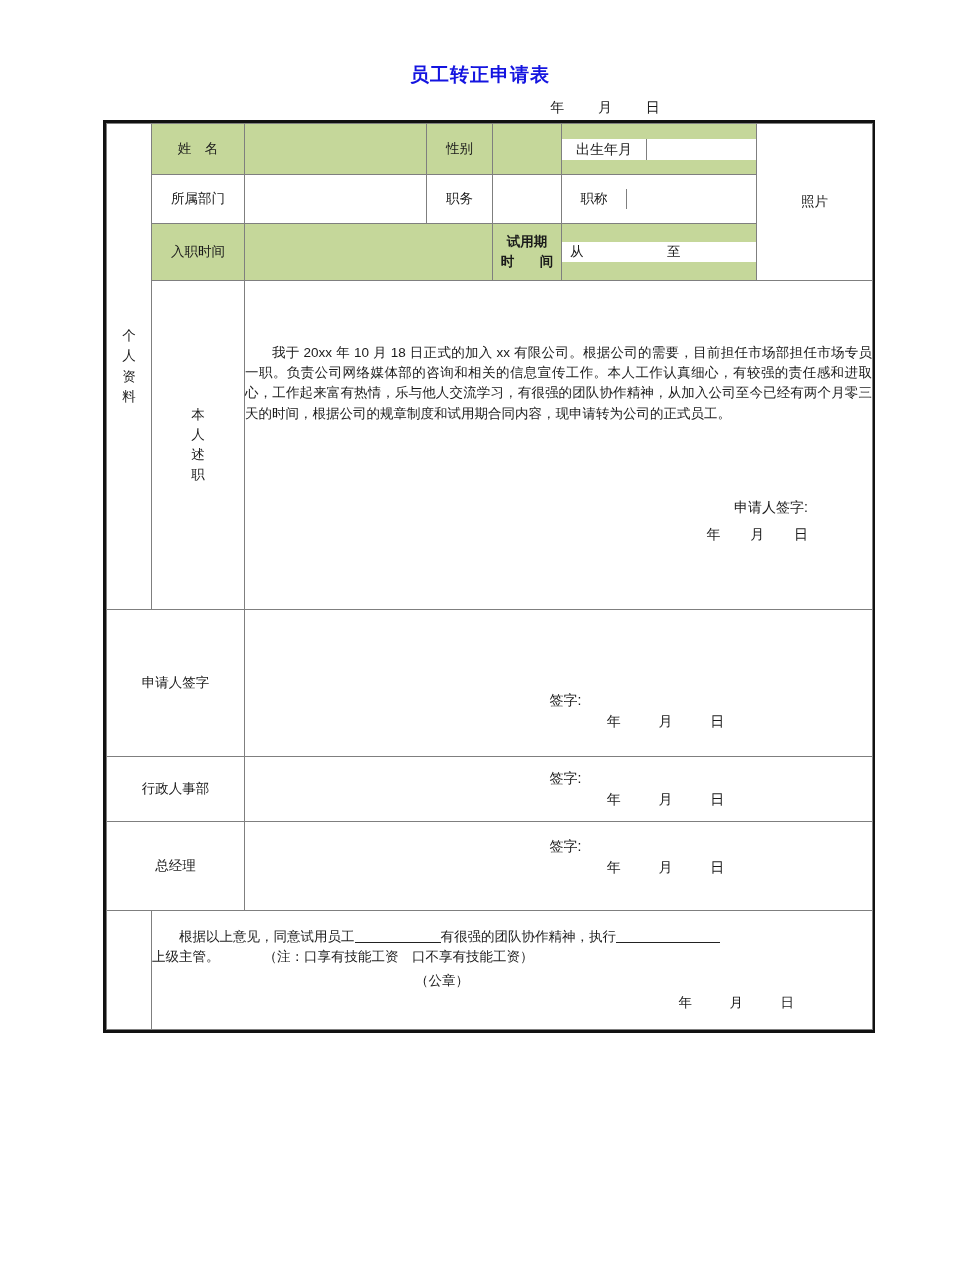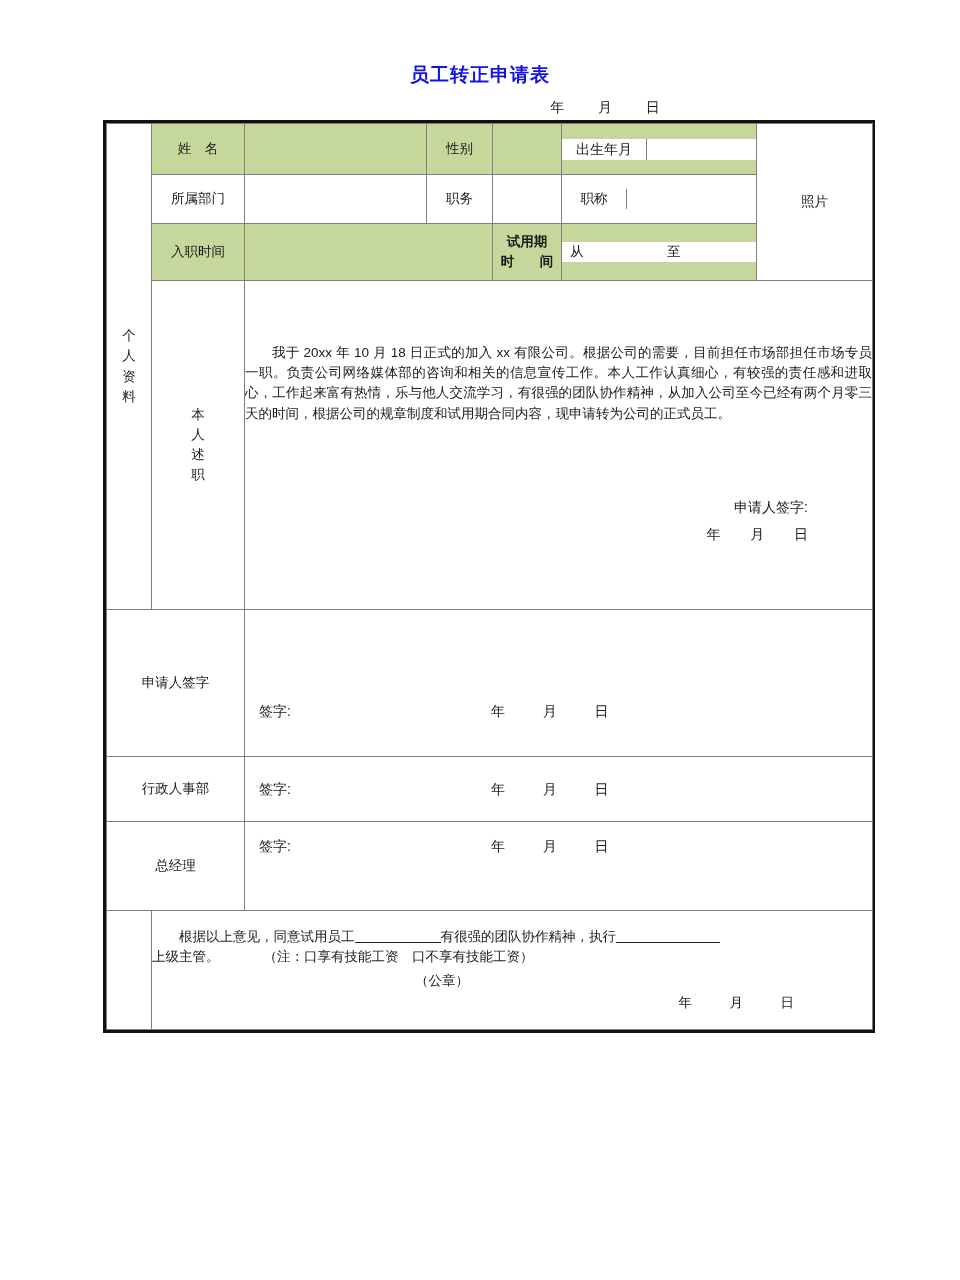--- a/index.html
+++ b/index.html
@@ -129,20 +129,21 @@
   
   .approve-body {
     position: relative;
     padding-left: 14px;
     font-size: 14px;
     height: 100%;
   }
   .approve-line {
     display: flex;
     align-items: center;
+    flex-direction: column;
   }
   .approve-line .sig { white-space: nowrap; }
   .approve-line .dates {
     margin-left: 200px;
     white-space: nowrap;
   }
   .approve-line .ymd-sp { display: inline-block; width: 30px; }
 
   .pad-top-big { padding-top: 56px; }
 

